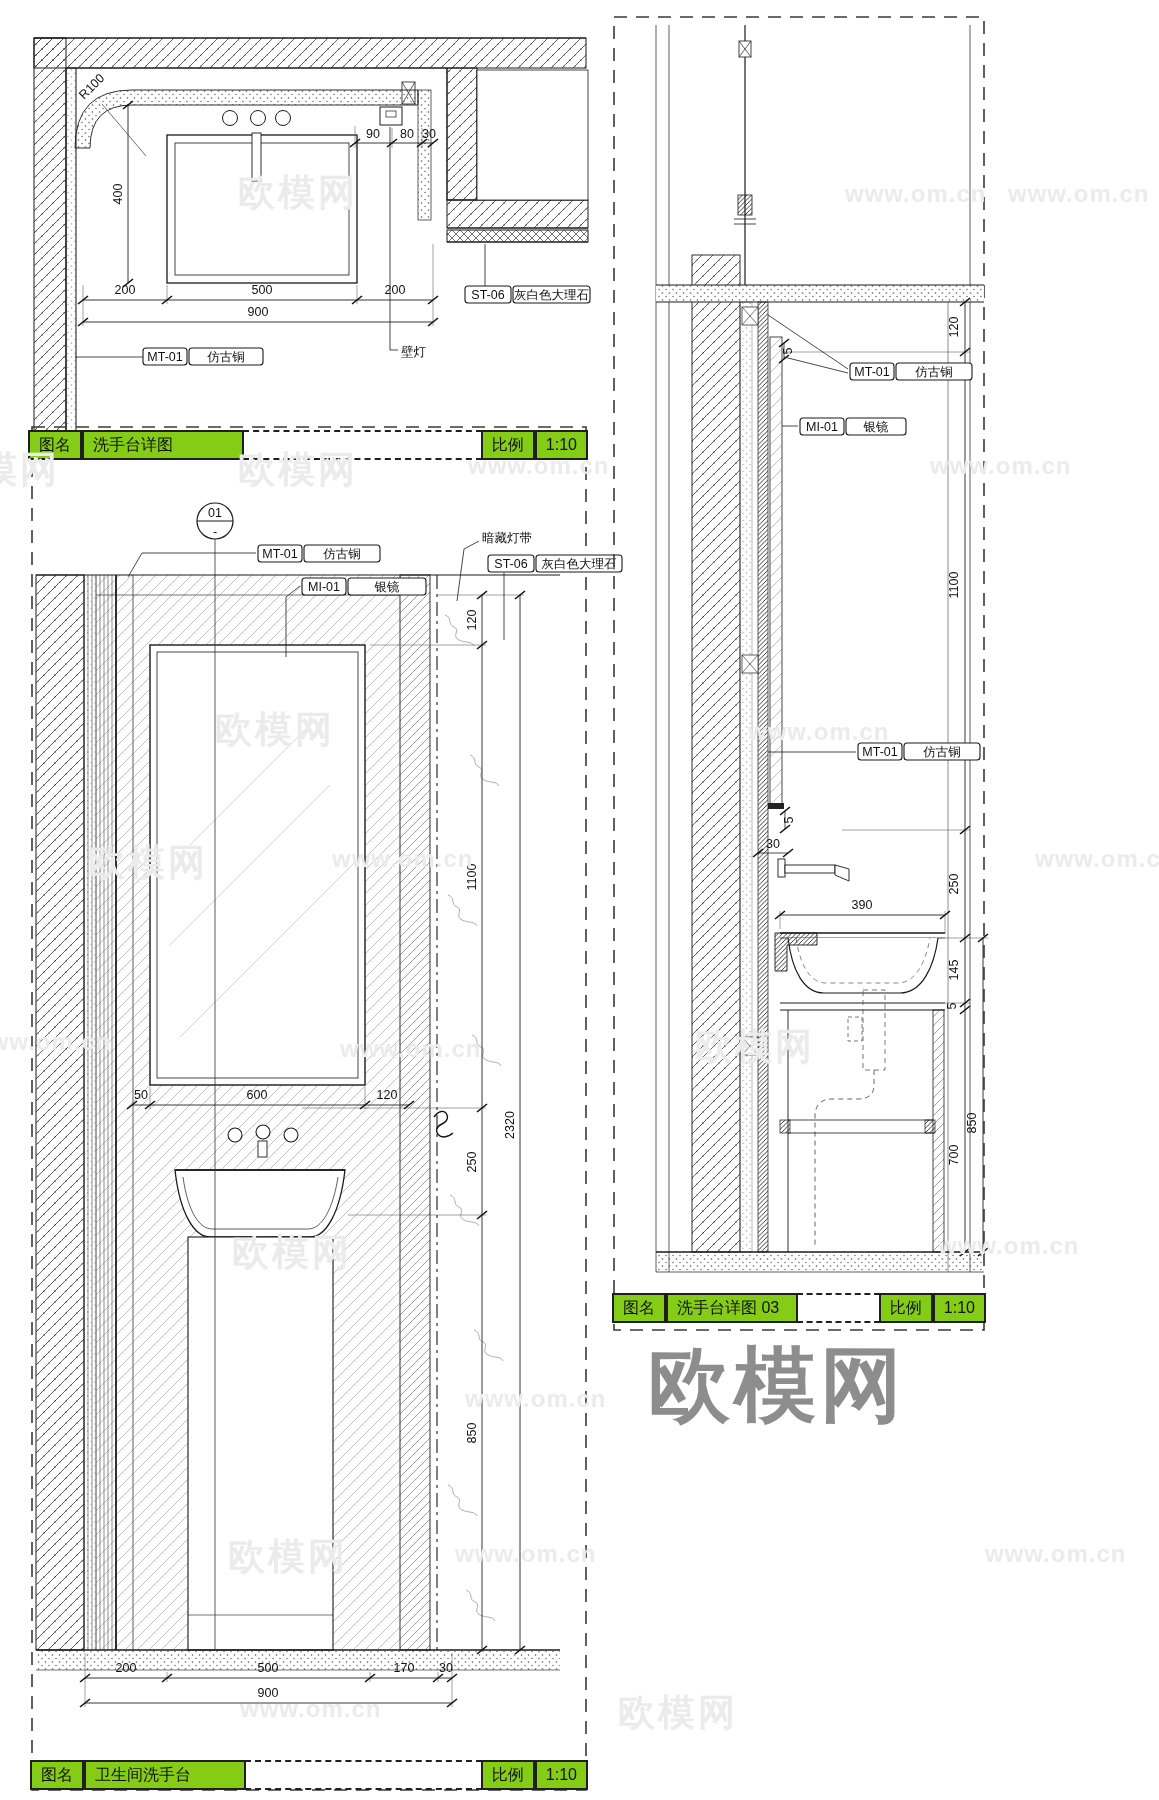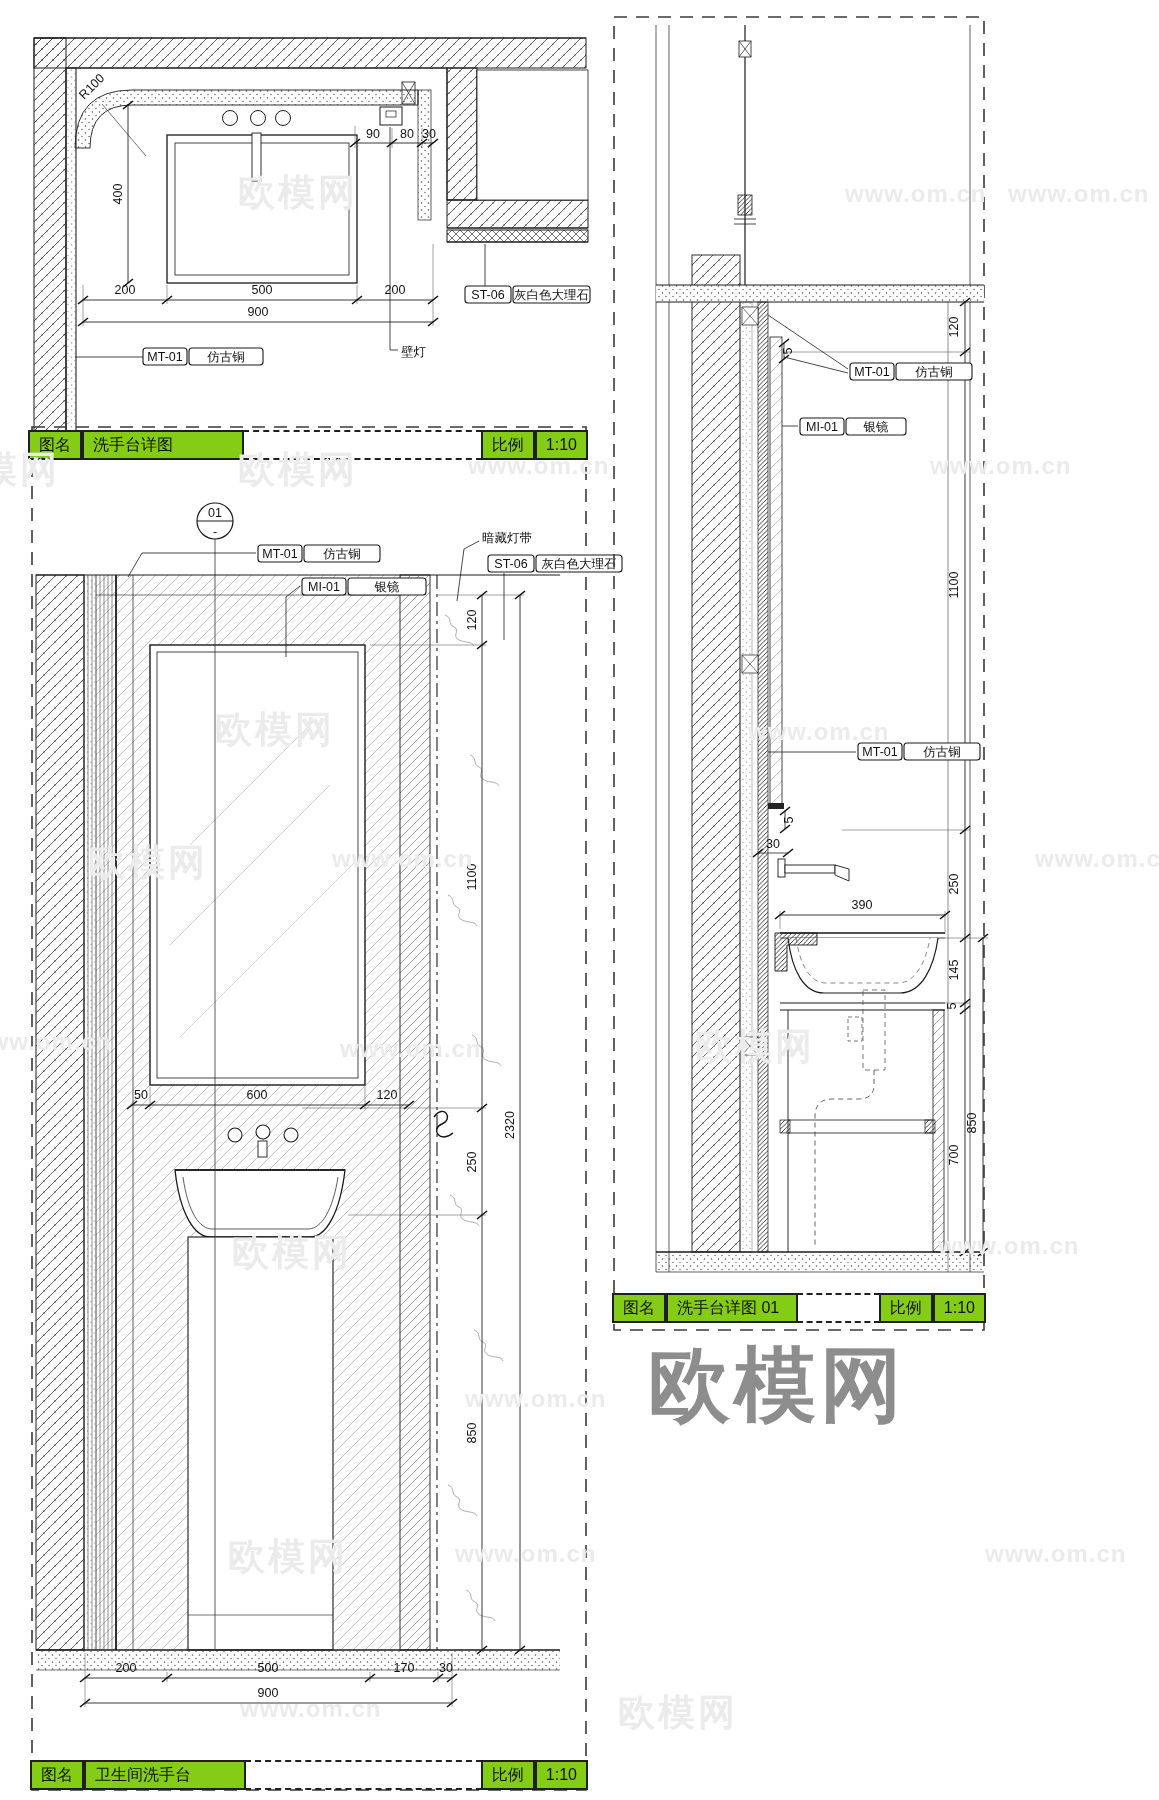--- a/index.html
+++ b/index.html
@@ -403,21 +403,21 @@
     <rect x="246" y="728" width="44" height="17" rx="3" fill="#fff" stroke-width="1.1"></rect>
     <text x="268" y="740.5" text-anchor="middle" stroke="none">MT-01</text>
     <rect x="292" y="728" width="76" height="17" rx="3" fill="#fff" stroke-width="1.1"></rect>
     <text x="330" y="740.5" text-anchor="middle" stroke="none">仿古铜</text>
   </g>
 </svg>
 </div>
 
 <div class="titlebar" style="left:612px;top:1293px;width:374px">
   <div class="tb-cell">图名</div>
-  <div class="tb-cell tb-title" style="min-width:110px">洗手台详图 01</div>
+  <div class="tb-cell tb-title" style="min-width:110px">洗手台详图 03</div>
   <div class="tb-fill"></div>
   <div class="tb-cell">比例</div>
   <div class="tb-cell">1:10</div>
 </div>
 
 <span class="wm wm-logo" style="left:238px;top:168px">欧模网</span>
 <span class="wm wm-url" style="left:845px;top:180px">www.om.cn</span>
 <span class="wm wm-url" style="left:1008px;top:180px">www.om.cn</span>
 <span class="wm wm-logo" style="left:-60px;top:445px">欧模网</span>
 <span class="wm wm-logo" style="left:238px;top:445px">欧模网</span>

